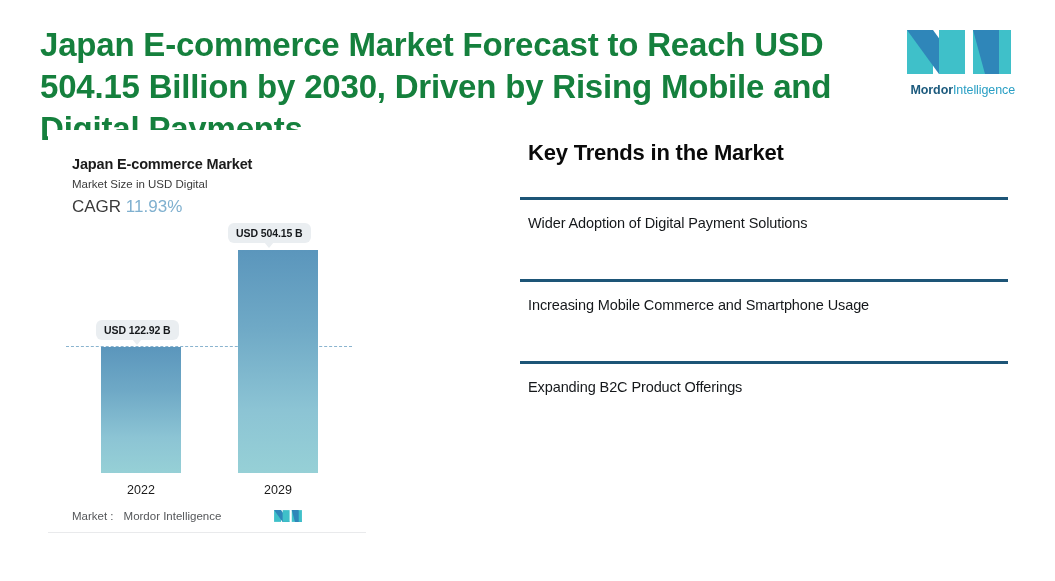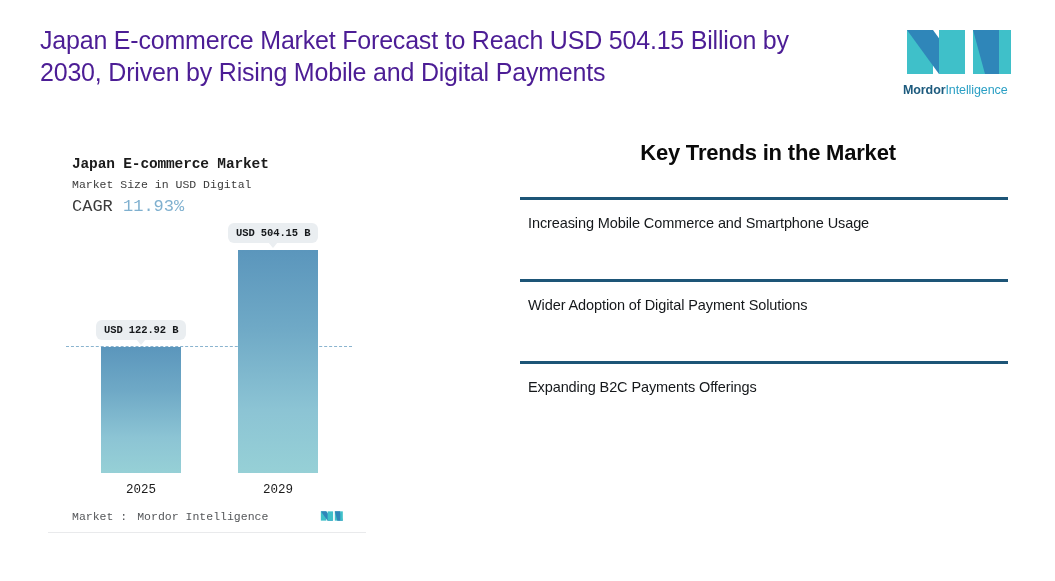--- a/index.html
+++ b/index.html
@@ -25,53 +25,52 @@
     top: 24px;
     left: 40px;
     width: 975px;
     display: flex;
     align-items: flex-start;
     justify-content: space-between;
   }
 
   .headline {
     width: 810px;
-    font-size: 25px;
+    font-size: 33px;
     line-height: 1.28;
-    font-weight: normal;
-    color: #4c1d95;
+    font-weight: bold;
+    color: #15803d;
     letter-spacing: -0.2px;
   }
 
   .brand-logo {
     width: 112px;
     flex: 0 0 112px;
     padding-top: 2px;
   }
   .brand-mark { display: block; width: 112px; height: 52px; }
   .brand-wordmark {
     margin-top: 5px;
     font-size: 12.5px;
-    text-align: left;
+    text-align: right;
     white-space: nowrap;
     letter-spacing: -0.1px;
   }
   .brand-wordmark .w1 { font-weight: bold; color: #1c5a7d; }
   .brand-wordmark .w2 { font-weight: normal; color: #2a9fc4; }
 
   
   .chart-card {
     position: absolute;
     left: 48px;
     top: 130px;
     width: 318px;
     height: 403px;
     background: #ffffff;
     border-bottom: 1px solid #e9eaec;
-    font-family: Liberation Mono, monospace;
   }
 
   .chart-title {
     position: absolute;
     left: 24px;
     top: 26px;
     font-size: 14.5px;
     font-weight: bold;
     color: #1b1b1b;
     letter-spacing: -0.15px;
@@ -177,21 +176,20 @@
     top: 140px;
     width: 488px;
   }
   .trends-heading {
     font-size: 22px;
     font-weight: bold;
     color: #0a0a0a;
     letter-spacing: -0.2px;
     margin-left: 8px;
     margin-bottom: 31px;
-    text-align: center;
   }
   .trend-item {
     border-top: 3px solid #1d5577;
     padding: 14px 0 0 8px;
     height: 82px;
   }
   .trend-item:last-child { height: auto; }
   .trend-label {
     font-size: 14.5px;
     color: #15181b;
@@ -237,21 +235,21 @@
 
       <div class="guideline"></div>
 
       <div class="value-badge badge-2025">USD 122.92 B</div>
 
       <div class="value-badge badge-2030">USD 504.15 B</div>
 
       <div class="bar bar-2025"></div>
       <div class="bar bar-2030"></div>
 
-      <div class="x-label x-2025">2025</div>
+      <div class="x-label x-2025">2022</div>
 
       <div class="x-label x-2030">2029</div>
     </div>
 
     <div class="source-row">
       <span class="source-text">Market :</span>
       <span class="source-text" style="margin-left:10px;">Mordor Intelligence</span>
       <svg class="source-mark" viewBox="0 0 112 52">
         <polygon points="4,4 30,4 30,48 4,48" fill="#3fc0c9"></polygon>
         <polygon points="4,4 30,4 62,48 36,48" fill="#2f86b9"></polygon>
@@ -260,26 +258,26 @@
         <polygon points="70,4 96,4 108,48 82,48" fill="#2f86b9"></polygon>
         <polygon points="96,4 108,4 108,48 96,48" fill="#3fc0c9"></polygon>
       </svg>
     </div>
   </div>
 
   <div class="trends">
     <div class="trends-heading">Key Trends in the Market</div>
 
     <div class="trend-item">
+      <div class="trend-label">Wider Adoption of Digital Payment Solutions</div>
+    </div>
+
+    <div class="trend-item">
       <div class="trend-label">Increasing Mobile Commerce and Smartphone Usage</div>
     </div>
 
     <div class="trend-item">
-      <div class="trend-label">Wider Adoption of Digital Payment Solutions</div>
-    </div>
-
-    <div class="trend-item">
-      <div class="trend-label">Expanding B2C Payments Offerings</div>
+      <div class="trend-label">Expanding B2C Product Offerings</div>
     </div>
 
   </div>
 
 </div>
 
 </body></html>

